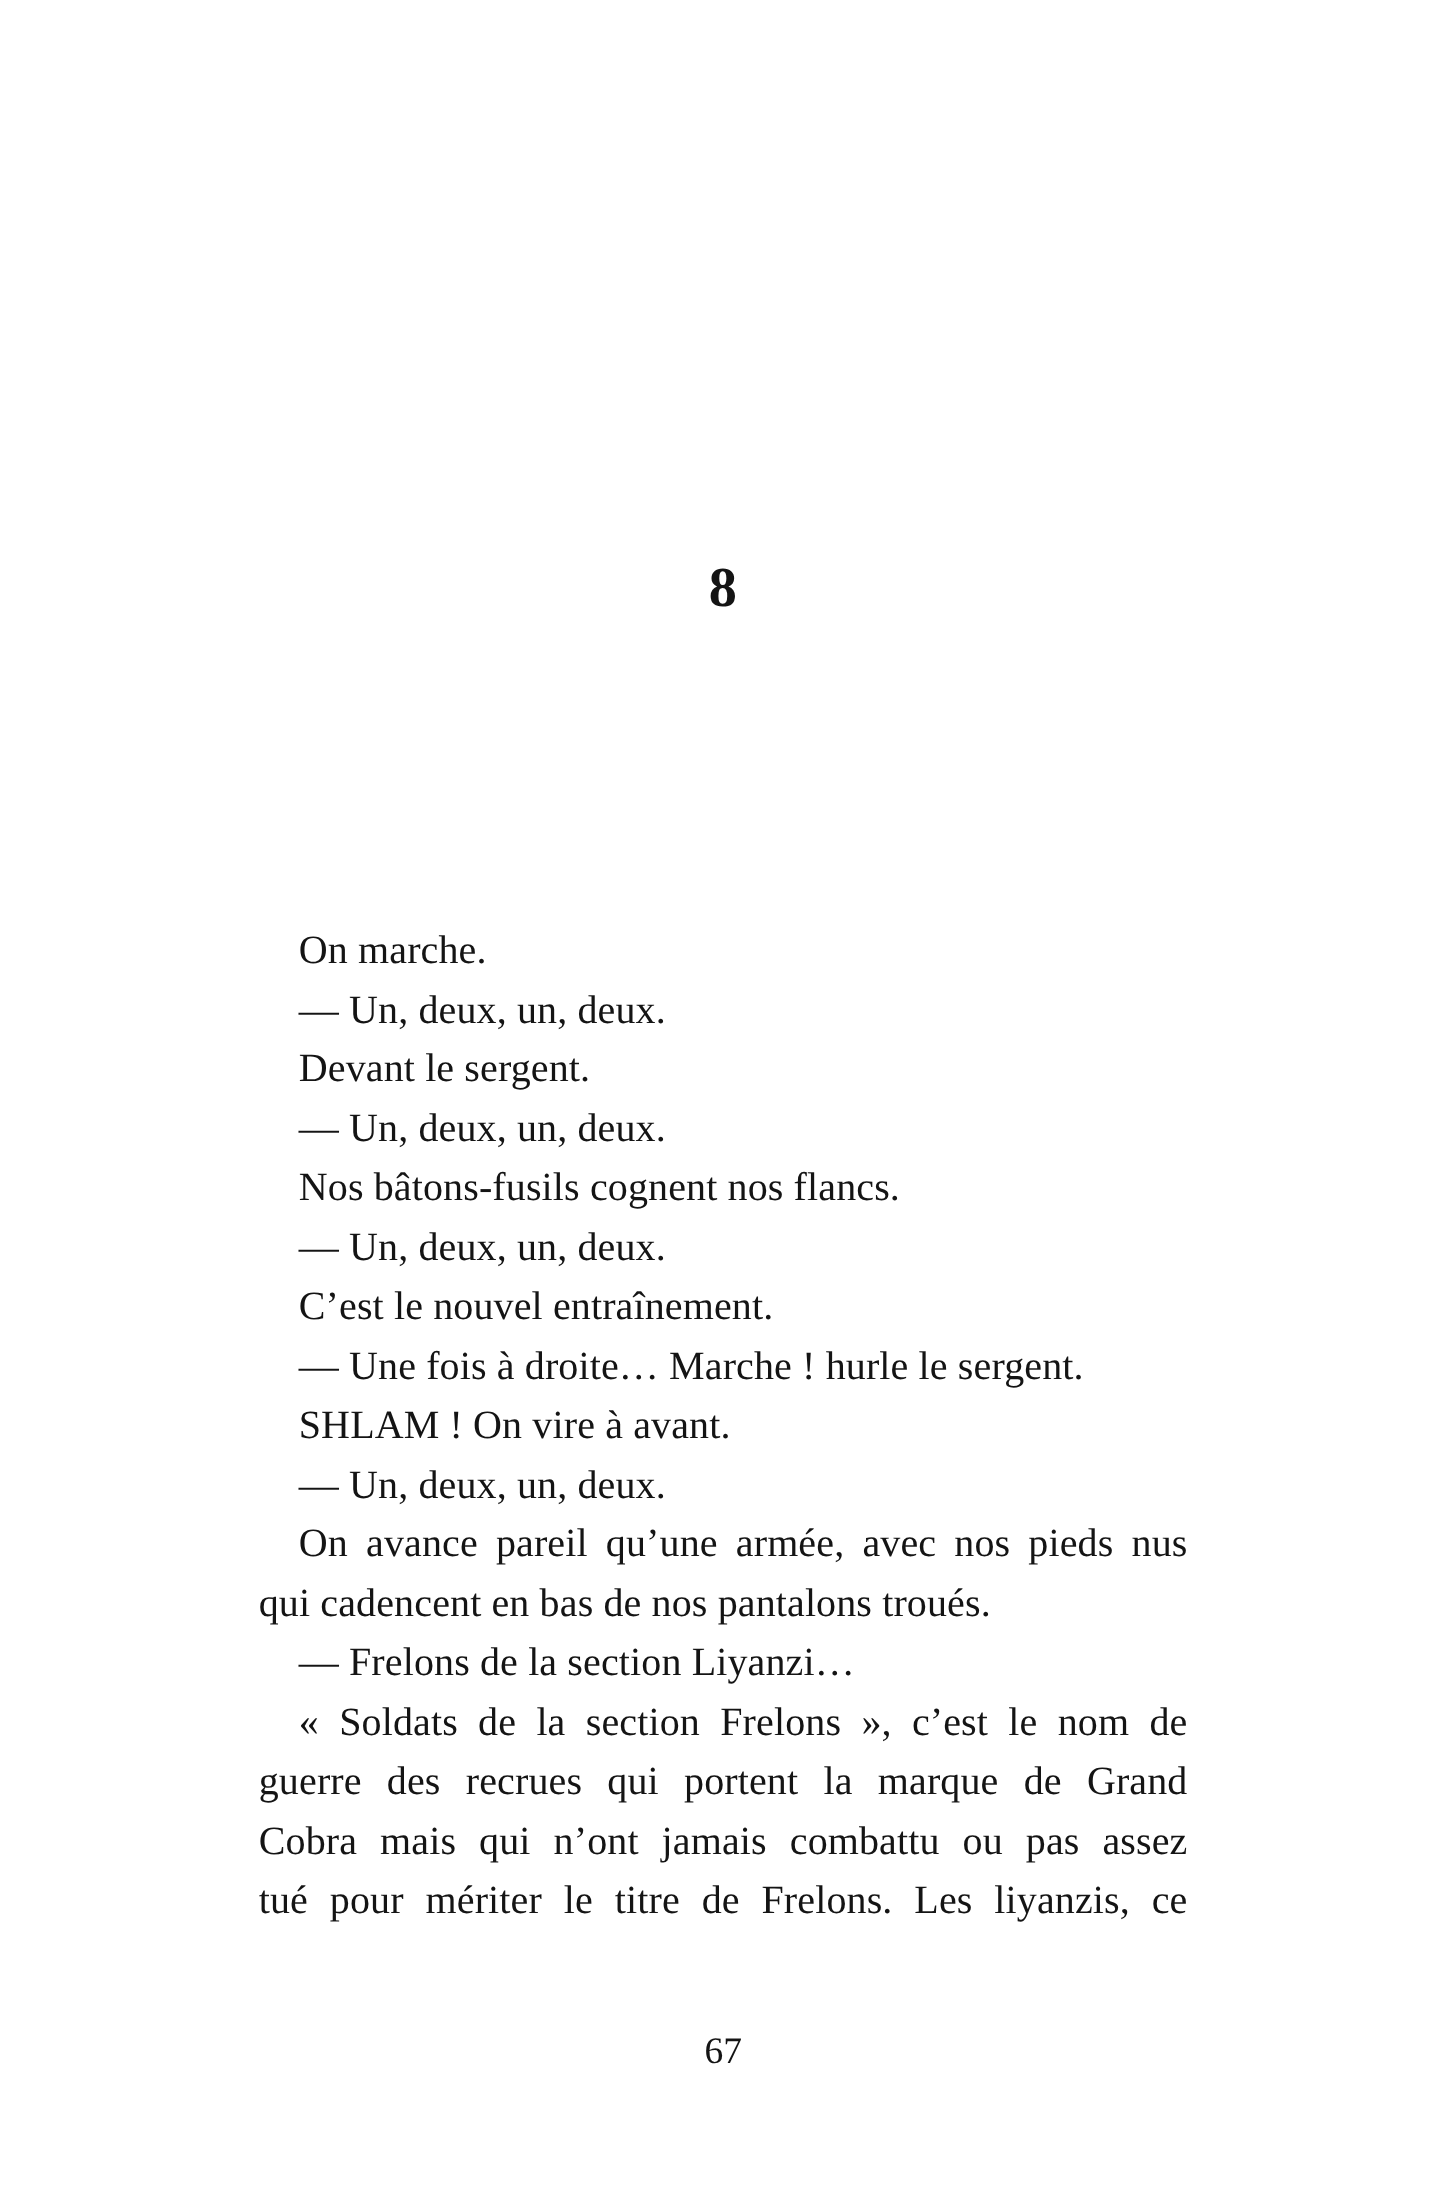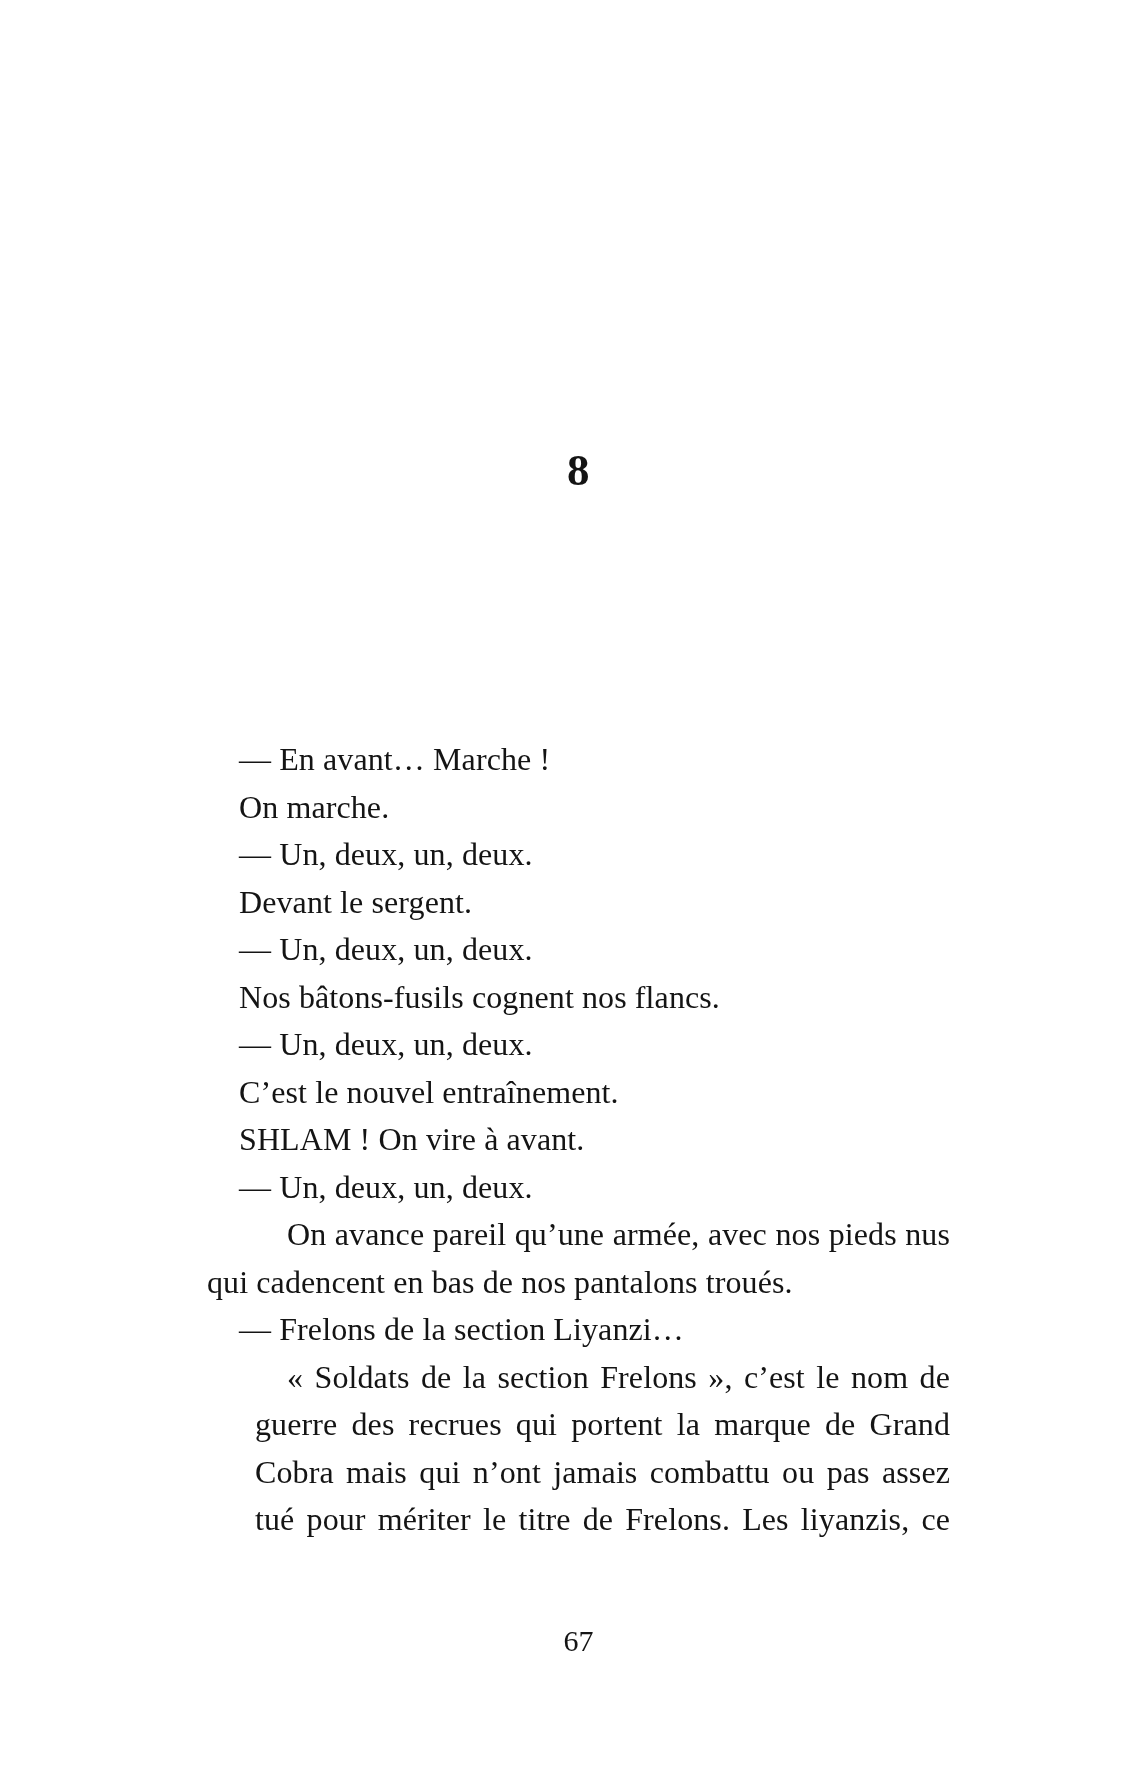--- a/index.html
+++ b/index.html
@@ -26,46 +26,45 @@
     font-size: 32px;
     line-height: 47.5px;
     letter-spacing: 0.1px;
   }
   .ln { white-space: nowrap; }
   .in { padding-left: 32px; }
   .jf {
     white-space: normal;
     text-align: justify;
     text-align-last: justify;
-    margin-left: 48px;
   }
   .page-number {
     position: absolute;
     top: 1624px; left: 207px; width: 743px;
     text-align: center;
     font-size: 30px;
     line-height: 1.1;
   }
 </style>
 </head>
 <body>
 
 <div class="book-page">
 
   <div class="chapter-number">8</div>
 
   <div class="text-block">
-    <div class="ln in">— En avant… Marche !</div>
     <div class="ln in">On marche.</div>
     <div class="ln in">— Un, deux, un, deux.</div>
     <div class="ln in">Devant le sergent.</div>
     <div class="ln in">— Un, deux, un, deux.</div>
     <div class="ln in">Nos bâtons-fusils cognent nos flancs.</div>
     <div class="ln in">— Un, deux, un, deux.</div>
     <div class="ln in">C’est le nouvel entraînement.</div>
+    <div class="ln in">— Une fois à droite… Marche ! hurle le sergent.</div>
     <div class="ln in">SHLAM ! On vire à avant.</div>
     <div class="ln in">— Un, deux, un, deux.</div>
     <div class="ln in jf">On avance pareil qu’une armée, avec nos pieds nus</div>
     <div class="ln">qui cadencent en bas de nos pantalons troués.</div>
     <div class="ln in">— Frelons de la section Liyanzi…</div>
     <div class="ln in jf">« Soldats de la section Frelons », c’est le nom de</div>
     <div class="ln jf">guerre des recrues qui portent la marque de Grand</div>
     <div class="ln jf">Cobra mais qui n’ont jamais combattu ou pas assez</div>
     <div class="ln jf">tué pour mériter le titre de Frelons. Les liyanzis, ce</div>
   </div>

